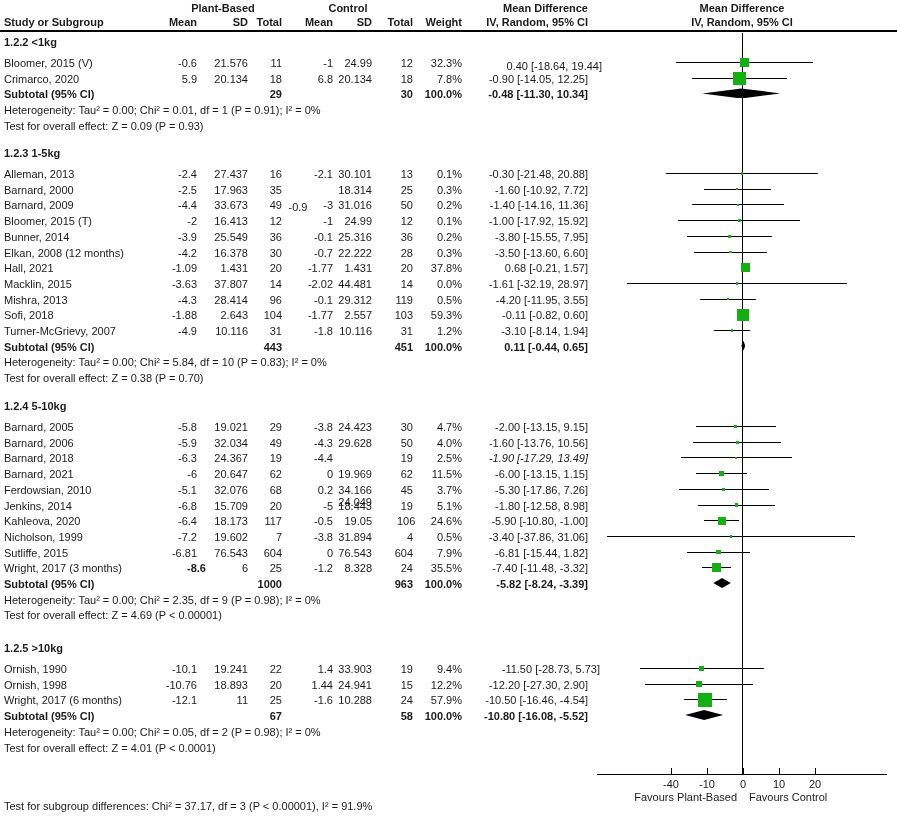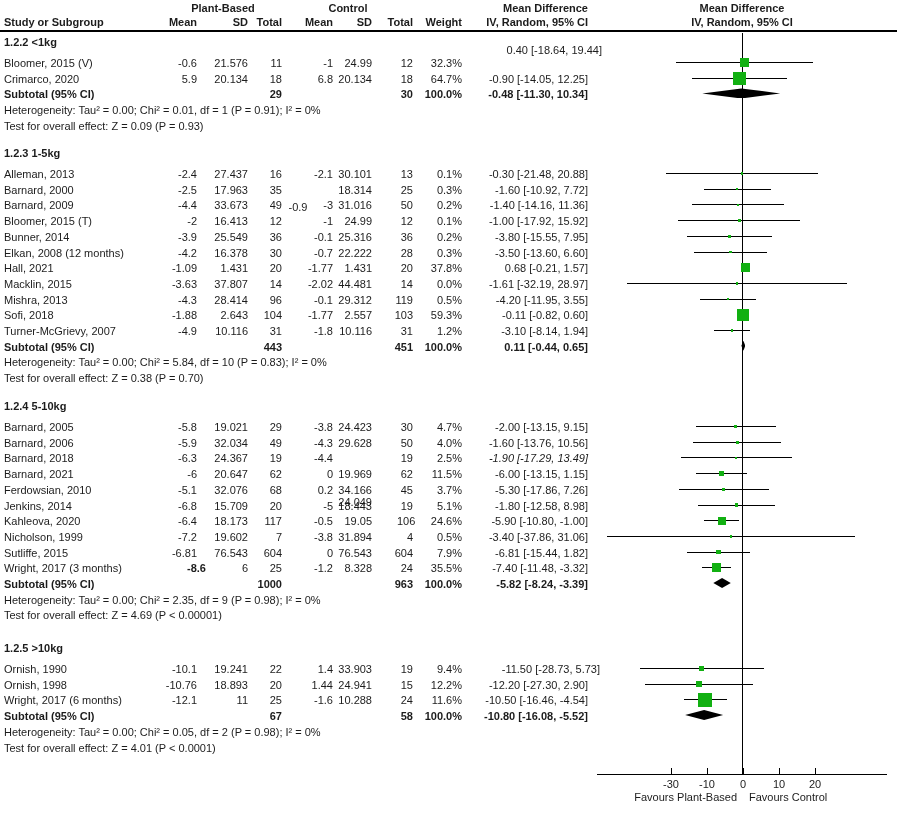--- a/index.html
+++ b/index.html
@@ -46,29 +46,29 @@
   <div id="table-layer">
       <div class="lcell b" style="left: 4px; top: 36px;">1.2.2 &lt;1kg</div>
       <div class="lcell" style="left: 4px; top: 57px;">Bloomer, 2015 (V)</div>
       <div class="cell" style="left: 127px; top: 57px; width: 70px;">-0.6</div>
       <div class="cell" style="left: 178px; top: 57px; width: 70px;">21.576</div>
       <div class="cell" style="left: 237px; top: 57px; width: 45px;">11</div>
       <div class="cell" style="left: 263px; top: 57px; width: 70px;">-1</div>
       <div class="cell" style="left: 302px; top: 57px; width: 70px;">24.99</div>
       <div class="cell" style="left: 368px; top: 57px; width: 45px;">12</div>
       <div class="cell" style="left: 407px; top: 57px; width: 55px;">32.3%</div>
-      <div class="cell" style="left: 438px; top: 44px; width: 164px;">0.40 [-18.64, 19.44]</div>
+      <div class="cell" style="left: 438px; top: 60px; width: 164px;">0.40 [-18.64, 19.44]</div>
       <div class="lcell" style="left: 4px; top: 72.7px;">Crimarco, 2020</div>
       <div class="cell" style="left: 127px; top: 72.7px; width: 70px;">5.9</div>
       <div class="cell" style="left: 178px; top: 72.7px; width: 70px;">20.134</div>
       <div class="cell" style="left: 237px; top: 72.7px; width: 45px;">18</div>
       <div class="cell" style="left: 263px; top: 72.7px; width: 70px;">6.8</div>
       <div class="cell" style="left: 302px; top: 72.7px; width: 70px;">20.134</div>
       <div class="cell" style="left: 368px; top: 72.7px; width: 45px;">18</div>
-      <div class="cell" style="left: 407px; top: 72.7px; width: 55px;">64.7%</div>
+      <div class="cell" style="left: 407px; top: 72.7px; width: 55px;">7.8%</div>
       <div class="cell" style="left: 438px; top: 72.7px; width: 150px;">-0.90 [-14.05, 12.25]</div>
       <div class="lcell b" style="left: 4px; top: 88.4px;">Subtotal (95% CI)</div>
       <div class="cell b" style="left: 237px; top: 88.4px; width: 45px;">29</div>
       <div class="cell b" style="left: 368px; top: 88.4px; width: 45px;">30</div>
       <div class="cell b" style="left: 407px; top: 88.4px; width: 55px;">100.0%</div>
       <div class="cell b" style="left: 438px; top: 88.4px; width: 150px;">-0.48 [-11.30, 10.34]</div>
       <div class="lcell" style="left: 4px; top: 104.1px;">Heterogeneity: Tau² = 0.00; Chi² = 0.01, df = 1 (P = 0.91); I² = 0%</div>
       <div class="lcell" style="left: 4px; top: 119.8px;">Test for overall effect: Z = 0.09 (P = 0.93)</div>
       <div class="lcell b" style="left: 4px; top: 147px;">1.2.3 1-5kg</div>
       <div class="lcell" style="left: 4px; top: 168px;">Alleman, 2013</div>
@@ -294,21 +294,21 @@
       <div class="cell" style="left: 368px; top: 678.7px; width: 45px;">15</div>
       <div class="cell" style="left: 407px; top: 678.7px; width: 55px;">12.2%</div>
       <div class="cell" style="left: 438px; top: 678.7px; width: 150px;">-12.20 [-27.30, 2.90]</div>
       <div class="lcell" style="left: 4px; top: 694.4px;">Wright, 2017 (6 months)</div>
       <div class="cell" style="left: 127px; top: 694.4px; width: 70px;">-12.1</div>
       <div class="cell" style="left: 178px; top: 694.4px; width: 70px;">11</div>
       <div class="cell" style="left: 237px; top: 694.4px; width: 45px;">25</div>
       <div class="cell" style="left: 263px; top: 694.4px; width: 70px;">-1.6</div>
       <div class="cell" style="left: 302px; top: 694.4px; width: 70px;">10.288</div>
       <div class="cell" style="left: 368px; top: 694.4px; width: 45px;">24</div>
-      <div class="cell" style="left: 407px; top: 694.4px; width: 55px;">11.6%</div>
+      <div class="cell" style="left: 407px; top: 694.4px; width: 55px;">57.9%</div>
       <div class="cell" style="left: 438px; top: 694.4px; width: 150px;">-10.50 [-16.46, -4.54]</div>
       <div class="lcell b" style="left: 4px; top: 710.1px;">Subtotal (95% CI)</div>
       <div class="cell b" style="left: 237px; top: 710.1px; width: 45px;">67</div>
       <div class="cell b" style="left: 368px; top: 710.1px; width: 45px;">58</div>
       <div class="cell b" style="left: 407px; top: 710.1px; width: 55px;">100.0%</div>
       <div class="cell b" style="left: 438px; top: 710.1px; width: 150px;">-10.80 [-16.08, -5.52]</div>
       <div class="lcell" style="left: 4px; top: 725.8px;">Heterogeneity: Tau² = 0.00; Chi² = 0.05, df = 2 (P = 0.98); I² = 0%</div>
       <div class="lcell" style="left: 4px; top: 741.5px;">Test for overall effect: Z = 4.01 (P &lt; 0.0001)</div>
     </div>
   <div id="plot-layer">
@@ -362,27 +362,28 @@
       <div class="marker" style="left: 711.742px; top: 563.182px; width: 9.23519px; height: 9.23519px;"></div>
       <div class="diamond" style="left: 713.336px; top: 578px; width: 17.46px; height: 10px;"></div>
       <div class="hline" style="left: 639.572px; top: 668px; width: 124.056px;"></div>
       <div class="marker" style="left: 699.224px; top: 666.124px; width: 4.75221px; height: 4.75221px;"></div>
       <div class="hline" style="left: 644.72px; top: 683.7px; width: 108.72px;"></div>
       <div class="marker" style="left: 696.373px; top: 681.493px; width: 5.41392px; height: 5.41392px;"></div>
       <div class="hline" style="left: 683.744px; top: 699.4px; width: 42.912px;"></div>
       <div class="marker" style="left: 698.338px; top: 693.038px; width: 13.7243px; height: 13.7243px;"></div>
       <div class="diamond" style="left: 685.112px; top: 710.1px; width: 38.016px; height: 10px;"></div>
       <div class="vline" style="left: 671px; top: 768px; height: 7px;"></div>
-      <div class="ccell" style="left: 651px; top: 778px; width: 40px;">-30</div>
+      <div class="ccell" style="left: 651px; top: 778px; width: 40px;">-40</div>
       <div class="vline" style="left: 707px; top: 768px; height: 7px;"></div>
       <div class="ccell" style="left: 687px; top: 778px; width: 40px;">-10</div>
       <div class="vline" style="left: 743px; top: 768px; height: 7px;"></div>
       <div class="ccell" style="left: 723px; top: 778px; width: 40px;">0</div>
       <div class="vline" style="left: 779px; top: 768px; height: 7px;"></div>
       <div class="ccell" style="left: 759px; top: 778px; width: 40px;">10</div>
       <div class="vline" style="left: 815px; top: 768px; height: 7px;"></div>
       <div class="ccell" style="left: 795px; top: 778px; width: 40px;">20</div>
     </div>
 
   <div class="cell" style="left:557px;top:791px;width:180px">Favours Plant-Based</div>
   <div class="lcell" style="left:749px;top:791px">Favours Control</div>
 
+  <div class="lcell" style="left:4px;top:800px">Test for subgroup differences: Chi² = 37.17, df = 3 (P &lt; 0.00001), I² = 91.9%</div>
 </div>
 
 </body></html>

